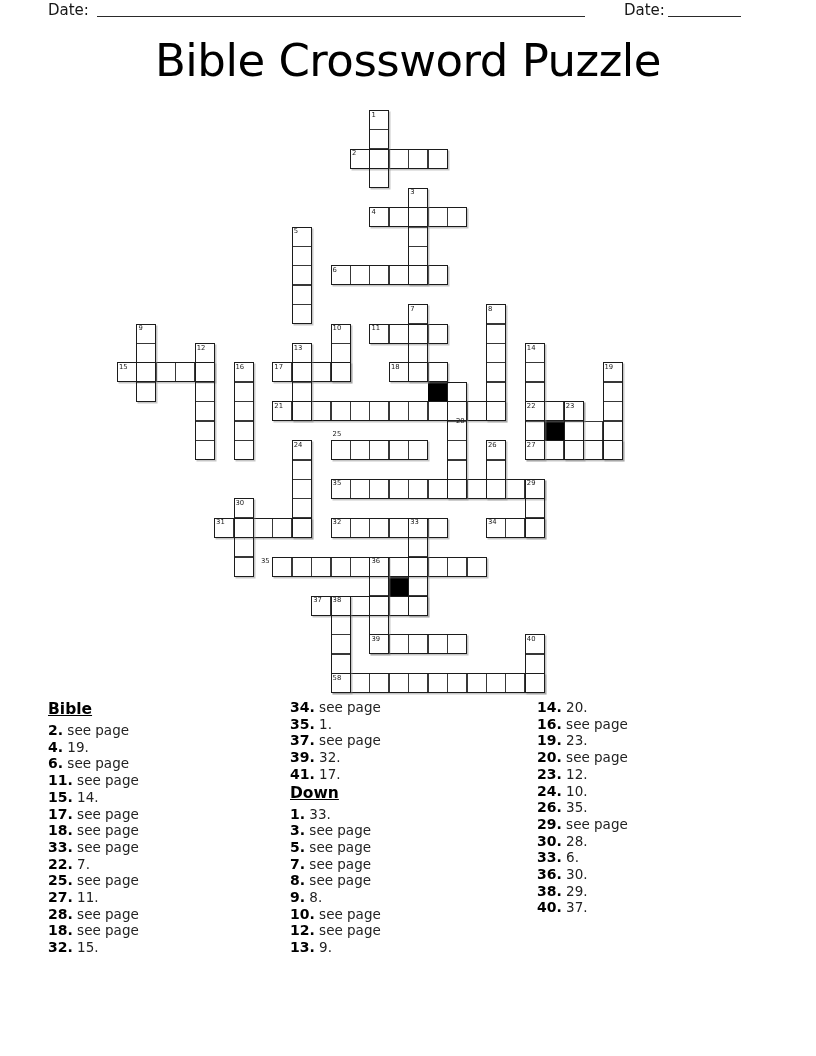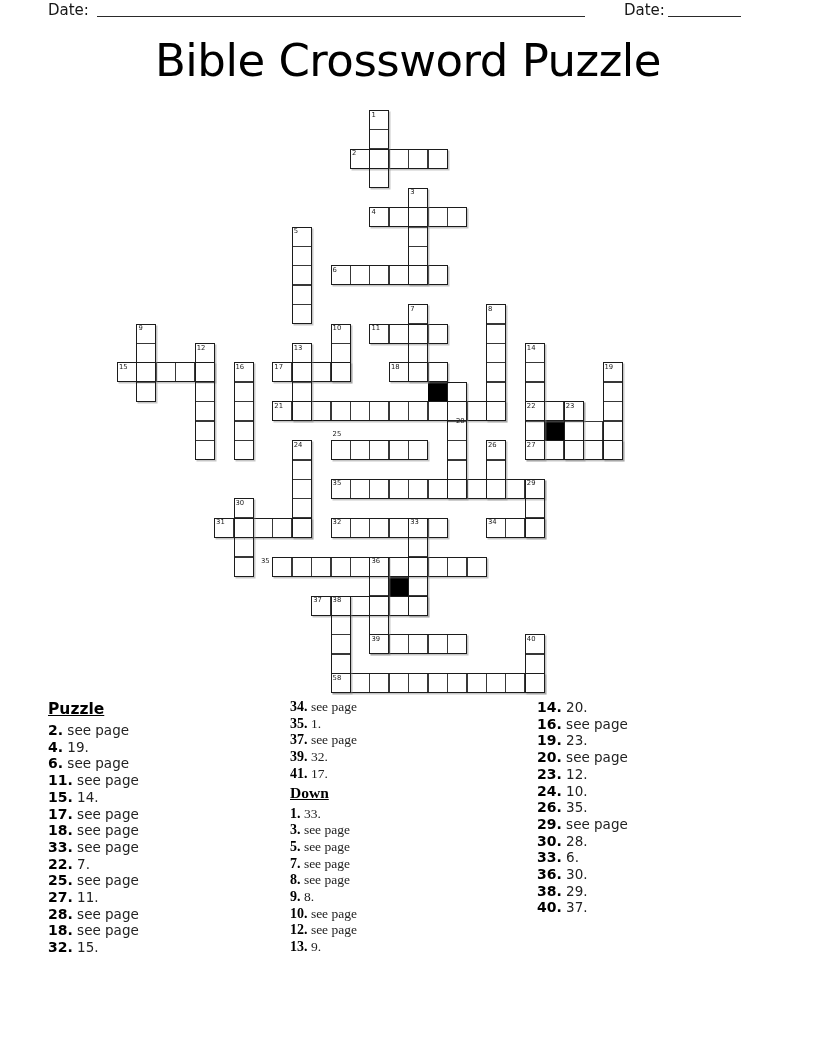--- a/index.html
+++ b/index.html
@@ -323,37 +323,37 @@
       <div class="cellnum" style="left: 254.46px; top: 448.16px;">36</div>
       <div class="cellnum" style="left: 196.2px; top: 487px;">37</div>
       <div class="cellnum" style="left: 215.62px; top: 487px;">38</div>
       <div class="cellnum" style="left: 254.46px; top: 525.84px;">39</div>
       <div class="cellnum" style="left: 409.82px; top: 525.84px;">40</div>
       <div class="cellnum" style="left: 215.62px; top: 564.68px;">58</div>
     </div>
 
   <div id="clues">
       <div class="clue-col" style="left: 48px;">
-        <div class="clue-head">Puzzle</div>
+        <div class="clue-head">Bible</div>
         <div class="clue"><b>2.</b> see page</div>
         <div class="clue"><b>4.</b> 19.</div>
         <div class="clue"><b>6.</b> see page</div>
         <div class="clue"><b>11.</b> see page</div>
         <div class="clue"><b>15.</b> 14.</div>
         <div class="clue"><b>17.</b> see page</div>
         <div class="clue"><b>18.</b> see page</div>
         <div class="clue"><b>33.</b> see page</div>
         <div class="clue"><b>22.</b> 7.</div>
         <div class="clue"><b>25.</b> see page</div>
         <div class="clue"><b>27.</b> 11.</div>
         <div class="clue"><b>28.</b> see page</div>
         <div class="clue"><b>18.</b> see page</div>
         <div class="clue"><b>32.</b> 15.</div>
       </div>
-      <div class="clue-col" style="left: 290px; font-family: Liberation Serif, serif;">
+      <div class="clue-col" style="left: 290px;">
         <div class="clue"><b>34.</b> see page</div>
         <div class="clue"><b>35.</b> 1.</div>
         <div class="clue"><b>37.</b> see page</div>
         <div class="clue"><b>39.</b> 32.</div>
         <div class="clue"><b>41.</b> 17.</div>
         <div class="clue-head">Down</div>
         <div class="clue"><b>1.</b> 33.</div>
         <div class="clue"><b>3.</b> see page</div>
         <div class="clue"><b>5.</b> see page</div>
         <div class="clue"><b>7.</b> see page</div>

